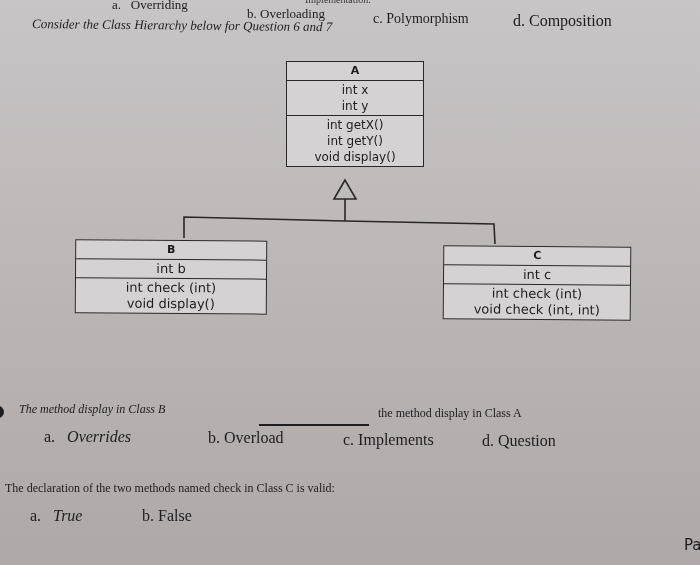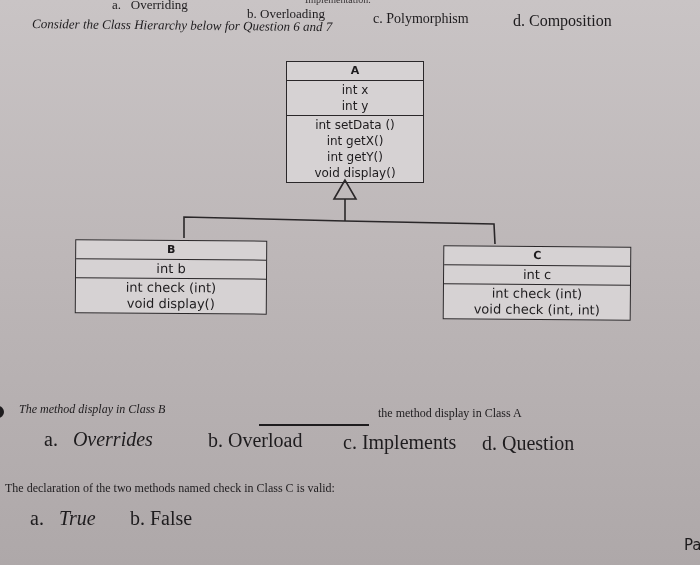--- a/index.html
+++ b/index.html
@@ -23,21 +23,21 @@
   .uml {
     position: absolute; border: 1.5px solid #2a2729; background: #d6d2d3;
     font-family: "DejaVu Sans", sans-serif; font-size: 12px; color: #1e1c1e;
     text-align: center;
   }
   .uml .sec { border-top: 1.5px solid #2a2729; padding: 1px 0; line-height: 16px; }
   .uml .sec:first-child { border-top: none; }
   .uml .name { font-weight: bold; font-size: 11px; }
 
   .q { font-size: 12px; }
-  .opt { font-size: 20px; }
+  .opt { font-size: 16px; }
 </style>
 </head>
 <body>
 
 <div class="abs serif cut-text" style="left:305px;">Implementation.</div>
 <div class="abs serif prev-opt" style="left:112px; top:-3px;">
   <span>a.</span>&nbsp;&nbsp;
   <span>Overriding</span>
 </div>
 <div class="abs serif prev-opt" style="left:247px; top:6px;">
@@ -55,21 +55,20 @@
 
 <div class="abs instruction">Consider the Class Hierarchy below for Question 6 and 7</div>
 
 <div class="uml" style="left:286px; top:61px; width:136px;">
   <div class="sec name">A</div>
   <div class="sec">
     <div>int x</div>
     <div>int y</div>
   </div>
   <div class="sec">
-    <div>int setData ()</div>
     <div>int getX()</div>
     <div>int getY()</div>
     <div>void display()</div>
   </div>
 </div>
 
 <svg class="abs" style="left:0; top:0;" width="700" height="260">
   <polygon points="345,180 334,199 356,199" fill="none" stroke="#2a2729" stroke-width="1.6"></polygon>
   <line x1="345" y1="199" x2="345" y2="221" stroke="#2a2729" stroke-width="1.6"></line>
   <polyline points="184,238 184,217 345,221 494,224 495,244" fill="none" stroke="#2a2729" stroke-width="1.6"></polyline>
@@ -119,18 +118,18 @@
 <div class="abs opt" style="left:482px; top:432px;">
   <span>d.</span>
   <span>Question</span>
 </div>
 
 <div class="abs q" style="left:5px; top:481px;">The declaration of the two methods named check in Class C is valid:</div>
 <div class="abs opt" style="left:30px; top:507px;">
   <span>a.</span>&nbsp;&nbsp;
   <span class="italic">True</span>
 </div>
-<div class="abs opt" style="left:130px; top:507px;">
+<div class="abs opt" style="left:142px; top:507px;">
   <span>b.</span>
   <span>False</span>
 </div>
 
 <div class="abs sans" style="left:684px; top:536px; font-size:15px;">Pa</div>
 
 </body></html>

